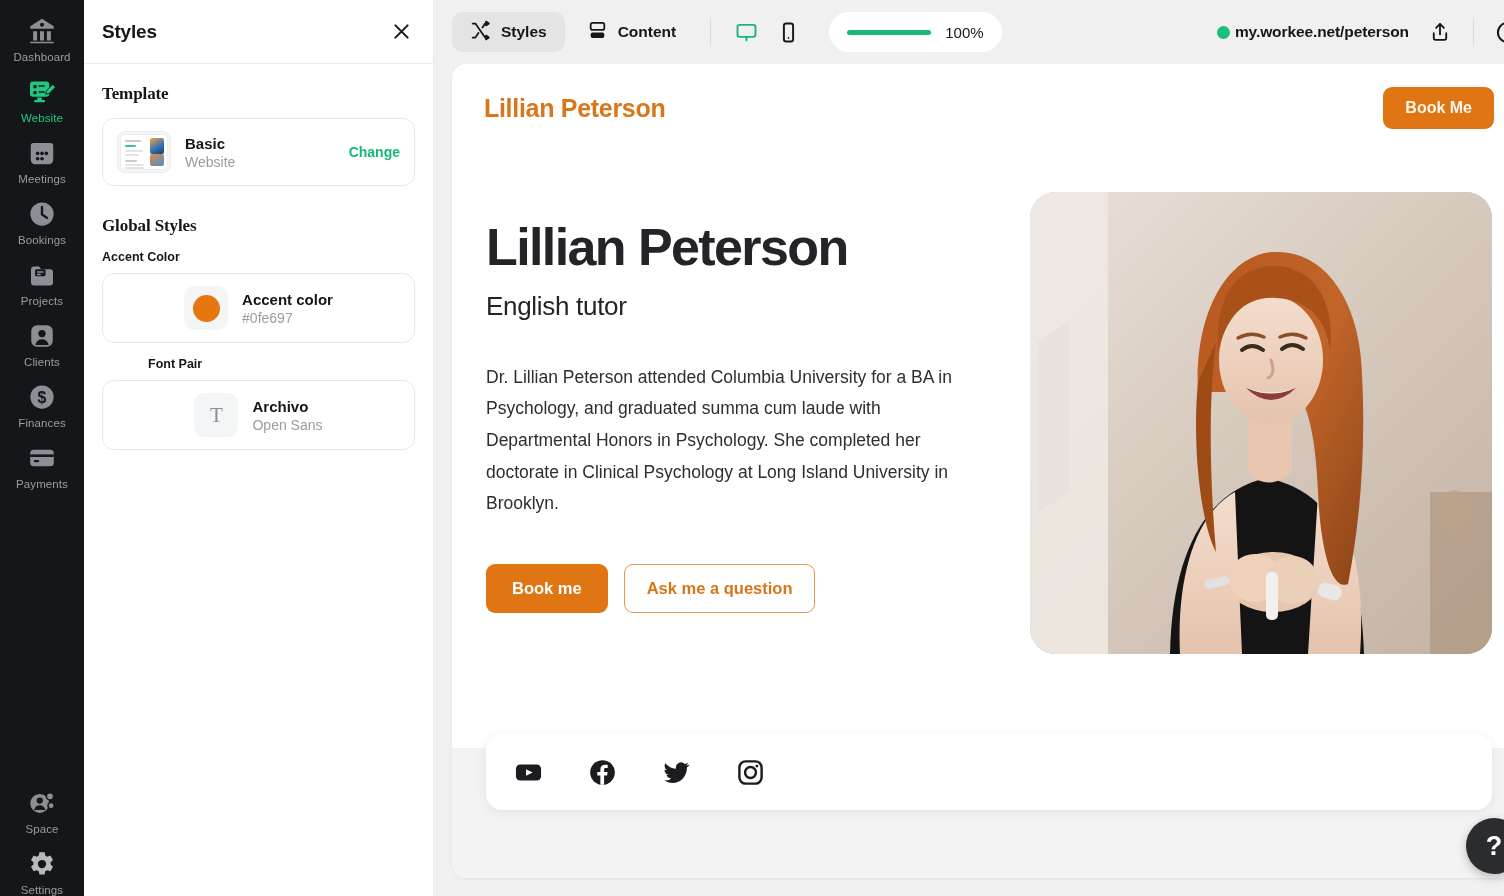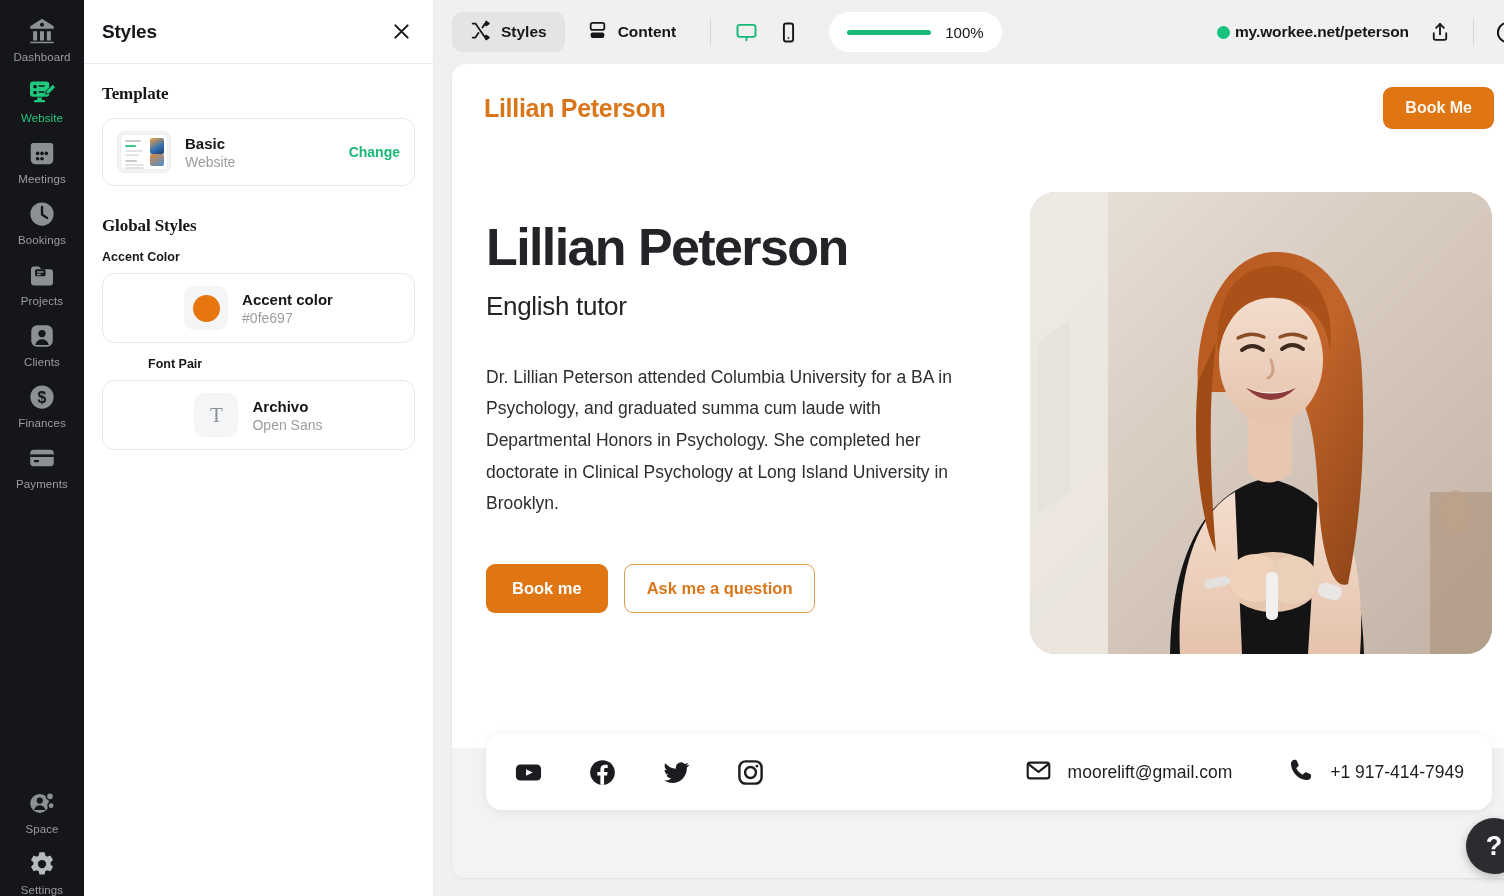--- a/index.html
+++ b/index.html
@@ -604,39 +604,20 @@
             </span>
             <span class="soc">
               <svg width="29" height="29" viewBox="0 0 24 24" fill="none" stroke="#1b1c1f" stroke-width="2">
                   <rect x="2.8" y="2.8" width="18.4" height="18.4" rx="5.2"></rect>
                   <circle cx="12" cy="12" r="4.5"></circle>
                   <circle cx="17.3" cy="6.7" r="1.2" fill="#1b1c1f" stroke="none"></circle>
                 </svg>
             </span>
           </div>
 
-          <div class="contacts">
-            <div class="contact">
-              <span>
-                <svg width="27" height="27" viewBox="0 0 24 24" fill="none" stroke="#1b1c1f" stroke-width="1.9" stroke-linejoin="round">
-                    <rect x="2.4" y="5" width="19.2" height="14" rx="2.2"></rect>
-                    <path d="m2.8 6.2 9.2 7 9.2-7"></path>
-                  </svg>
-              </span>
-              <span class="contact-txt">moorelift@gmail.com</span>
-            </div>
-            <div class="contact">
-              <span>
-                <svg width="26" height="26" viewBox="0 0 24 24">
-                    <path d="M6.4 2.6c1 0 1.6.5 2 1.4l1.2 2.8c.35.82.16 1.5-.5 2.1l-1.1 1c-.3.27-.36.53-.2.86a13.6 13.6 0 0 0 5.4 5.4c.33.16.6.1.87-.2l1-1.1c.6-.66 1.28-.85 2.1-.5l2.8 1.2c.9.4 1.4 1 1.4 2 0 2.4-2 4-4.3 3.7C9.3 20.3 3.7 14.7 2.7 6.9 2.4 4.6 4 2.6 6.4 2.6Z" fill="#1b1c1f"></path>
-                  </svg>
-              </span>
-              <span class="contact-txt">+1 917-414-7949</span>
-            </div>
-          </div>
         </div>
 
       </div>
     </div>
 
     <button class="fab">?</button>
 
   </main>
 </div>
 

